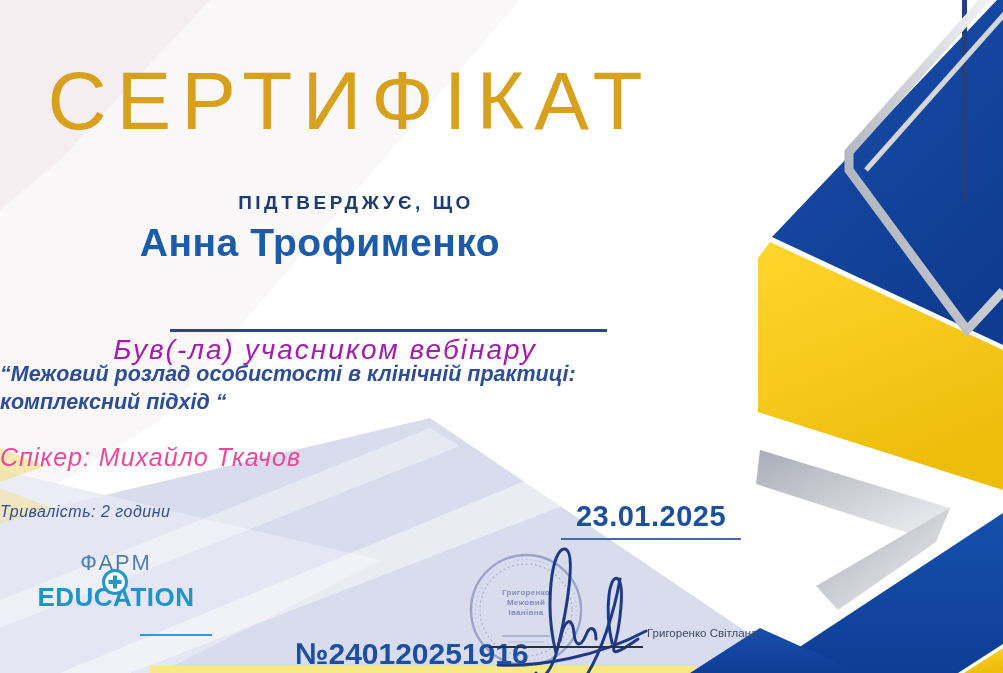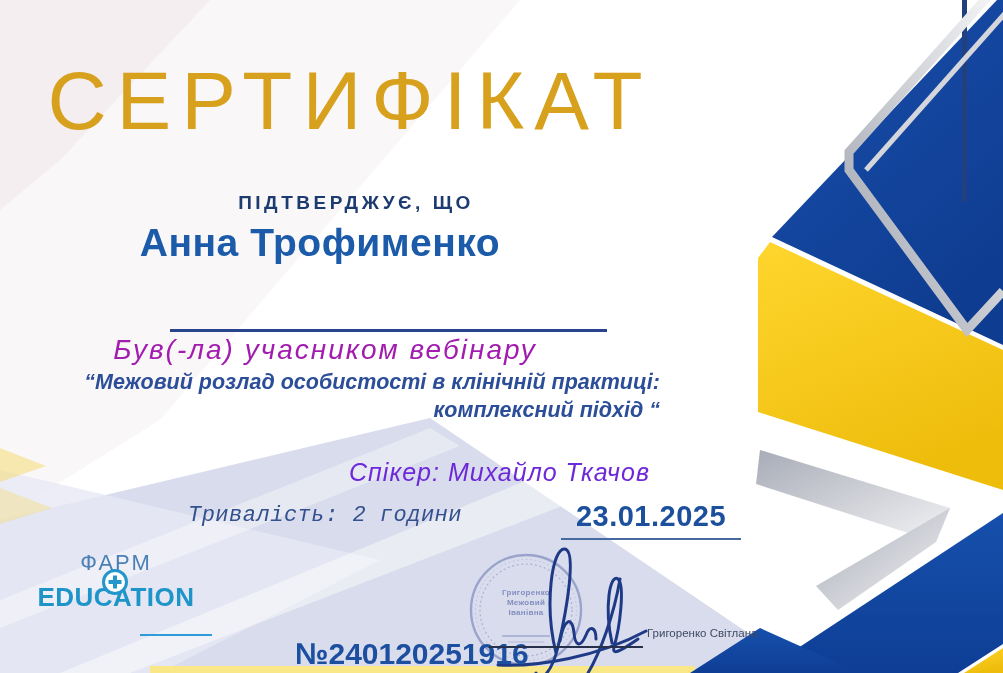--- a/index.html
+++ b/index.html
@@ -25,30 +25,30 @@
     font-size:39px;font-weight:700;color:#1B5BA9;letter-spacing:0.5px;
   }
   .name-underline{
     position:absolute;top:329px;left:170px;width:437px;height:3px;background:#27448C;
   }
   .participation{
     position:absolute;top:334px;left:0;width:650px;text-align:center;
     font-size:28px;font-style:italic;color:#a21caf;letter-spacing:2px;
   }
   .webinar{
-    position:absolute;top:368px;left:0;width:660px;text-align:right;
+    position:absolute;top:360px;left:0;width:660px;text-align:left;
     font-size:21.5px;font-weight:700;font-style:italic;color:#2C4E99;line-height:1.32;
   }
   .speaker{
-    position:absolute;top:458px;left:0;width:650px;text-align:right;
-    font-size:25px;font-style:italic;color:#6d28d9;letter-spacing:1px;
+    position:absolute;top:443px;left:0;width:650px;text-align:left;
+    font-size:25px;font-style:italic;color:#ec4899;letter-spacing:1px;
   }
   .duration{
-    position:absolute;top:503px;left:0;width:650px;text-align:center;
-    font-size:22px;font-style:italic;color:#33508F;letter-spacing:0.5px;font-family:Liberation Mono, monospace;
+    position:absolute;top:503px;left:0;width:650px;
+    font-size:16px;font-style:italic;color:#33508F;letter-spacing:0.5px;
   }
   .date{
     position:absolute;top:500px;left:561px;width:180px;text-align:center;
     font-size:29px;font-weight:700;color:#1C4F9C;letter-spacing:0.5px;
     padding-bottom:5px;border-bottom:2.5px solid #46699F;
   }
   .logo{position:absolute;top:550px;left:31px;width:170px;text-align:center;}
   .logo-line1{font-size:22px;font-weight:400;color:#4B80B5;letter-spacing:2px;}
   .logo-line2{font-size:26px;font-weight:700;color:#1E95C8;letter-spacing:0.5px;margin-top:6px;}
   .logo-cross{position:absolute;top:569px;left:102px;width:26px;height:26px;z-index:6;}

